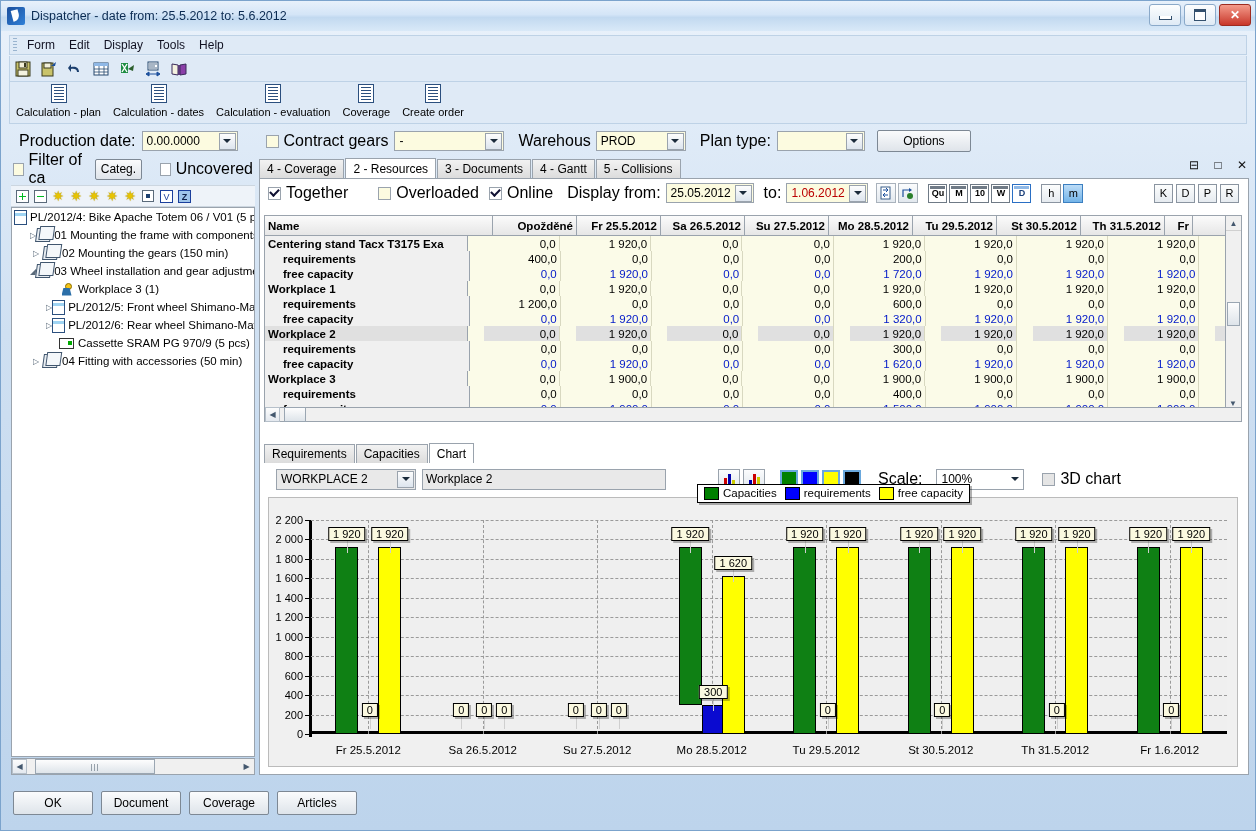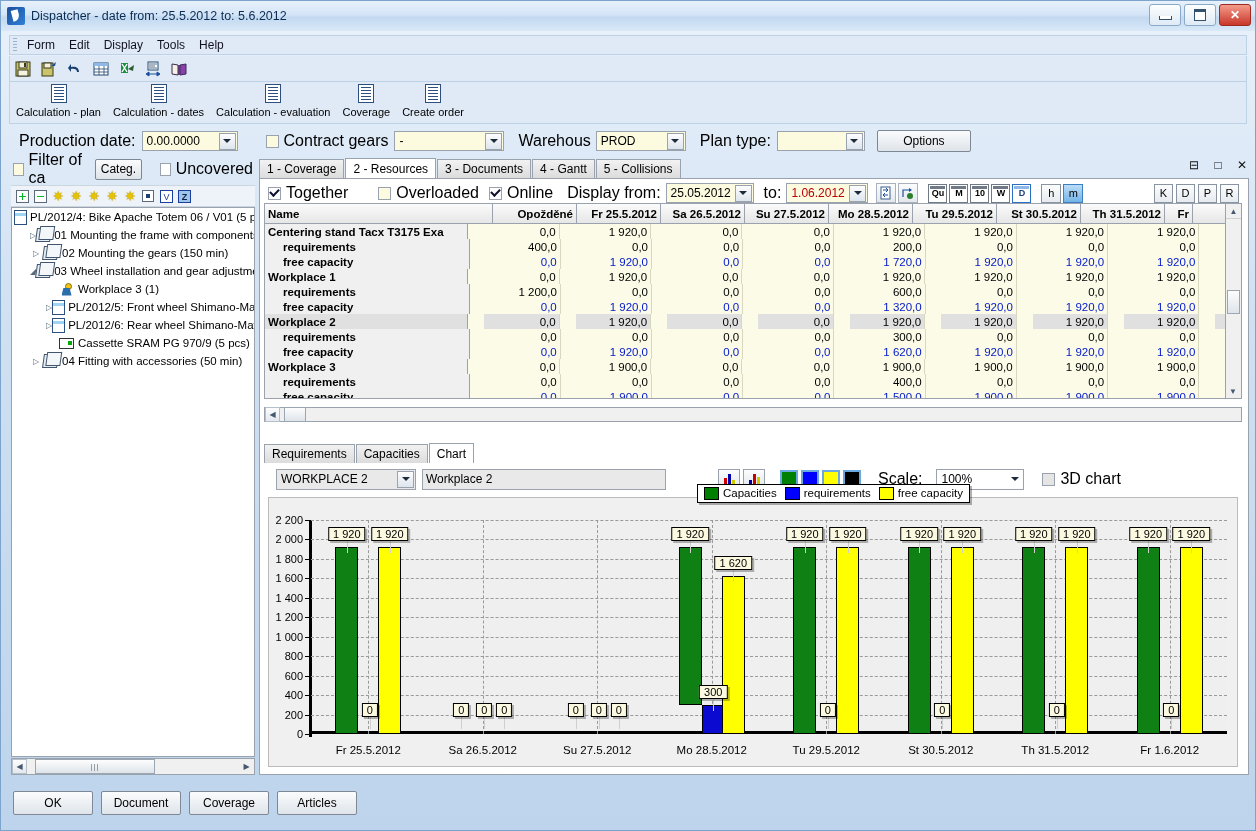--- a/index.html
+++ b/index.html
@@ -120,21 +120,21 @@
   .modebtn:before{content:"";position:absolute;left:1px;right:1px;top:1px;height:3px;background:#6f7a86;}
   .modebtn.sel{border-color:#2a6fc4;color:#1a3f7a;}
   .modebtn.sel:before{background:#8fb8e6;}
   .hmbtn{width:20px;height:19px;border:1px solid #8a94a0;background:linear-gradient(180deg,#fcfdfd,#e6ebf0);
      font-size:11px;display:flex;align-items:center;justify-content:center;box-sizing:border-box;margin-right:2px;}
   .hmbtn.on{background:linear-gradient(180deg,#bcdcf7,#73b4e8);border-color:#3c7fc0;}
   .kbtn{width:19px;height:19px;border:1px solid #8a94a0;background:linear-gradient(180deg,#fcfdfd,#e6ebf0);
      font-size:11px;display:flex;align-items:center;justify-content:center;box-sizing:border-box;margin-right:3px;}
 
   
-  #grid{position:absolute;left:4px;top:24px;width:978px;height:196px;border:1px solid #9aa3ad;box-sizing:border-box;overflow:hidden;background:#fbfbe8;}
+  #grid{position:absolute;left:4px;top:36px;width:978px;height:196px;border:1px solid #9aa3ad;box-sizing:border-box;overflow:hidden;background:#fbfbe8;}
   #gridhdr{display:flex;height:19px;background:linear-gradient(180deg,#fbfbfb,#e6e6e6);border-bottom:1px solid #9aa3ad;}
   .gh{border-right:1px solid #9aa3ad;font-size:11.5px;font-weight:bold;display:flex;align-items:center;box-sizing:border-box;padding:0 3px;}
   .gh.name{width:228px;}
   .gh.num{width:84px;justify-content:flex-end;}
   .grow{display:flex;height:15px;gap:16px;}
   .gc{border-right:1px solid #d8d8c0;font-size:11.5px;display:flex;align-items:center;box-sizing:border-box;padding:0 3px;}
   .gc.name{width:228px;background:#f0f0f0;font-weight:bold;border-right:1px solid #9aa3ad;}
   .gc.num{width:84px;justify-content:flex-end;}
   .grow.sel .gc{background:#e0e0e0;}
   .grow.sel .gc.name{background:#e0e0e0;}
@@ -434,21 +434,21 @@
       </div>
     </div>
 
   <div id="treehscroll">
     <div class="sb-arrow">◀</div>
     <div class="sb-thumb" style="width:120px;margin-left:8px">|||</div>
     <div class="sb-arrow" style="margin-left:auto;border:none;background:transparent">▶</div>
   </div>
 
   <div id="rtabs">
-      <div class="tab">1 - Coverage</div>
+      <div class="tab">4 - Coverage</div>
       <div class="tab active">2 - Resources</div>
       <div class="tab">3 - Documents</div>
       <div class="tab">4 - Gantt</div>
       <div class="tab">5 - Collisions</div>
     </div>
   <div class="panelbtns">
     <div class="pb">⊟</div>
     <div class="pb">□</div>
     <div class="pb">✕</div>
   </div>

